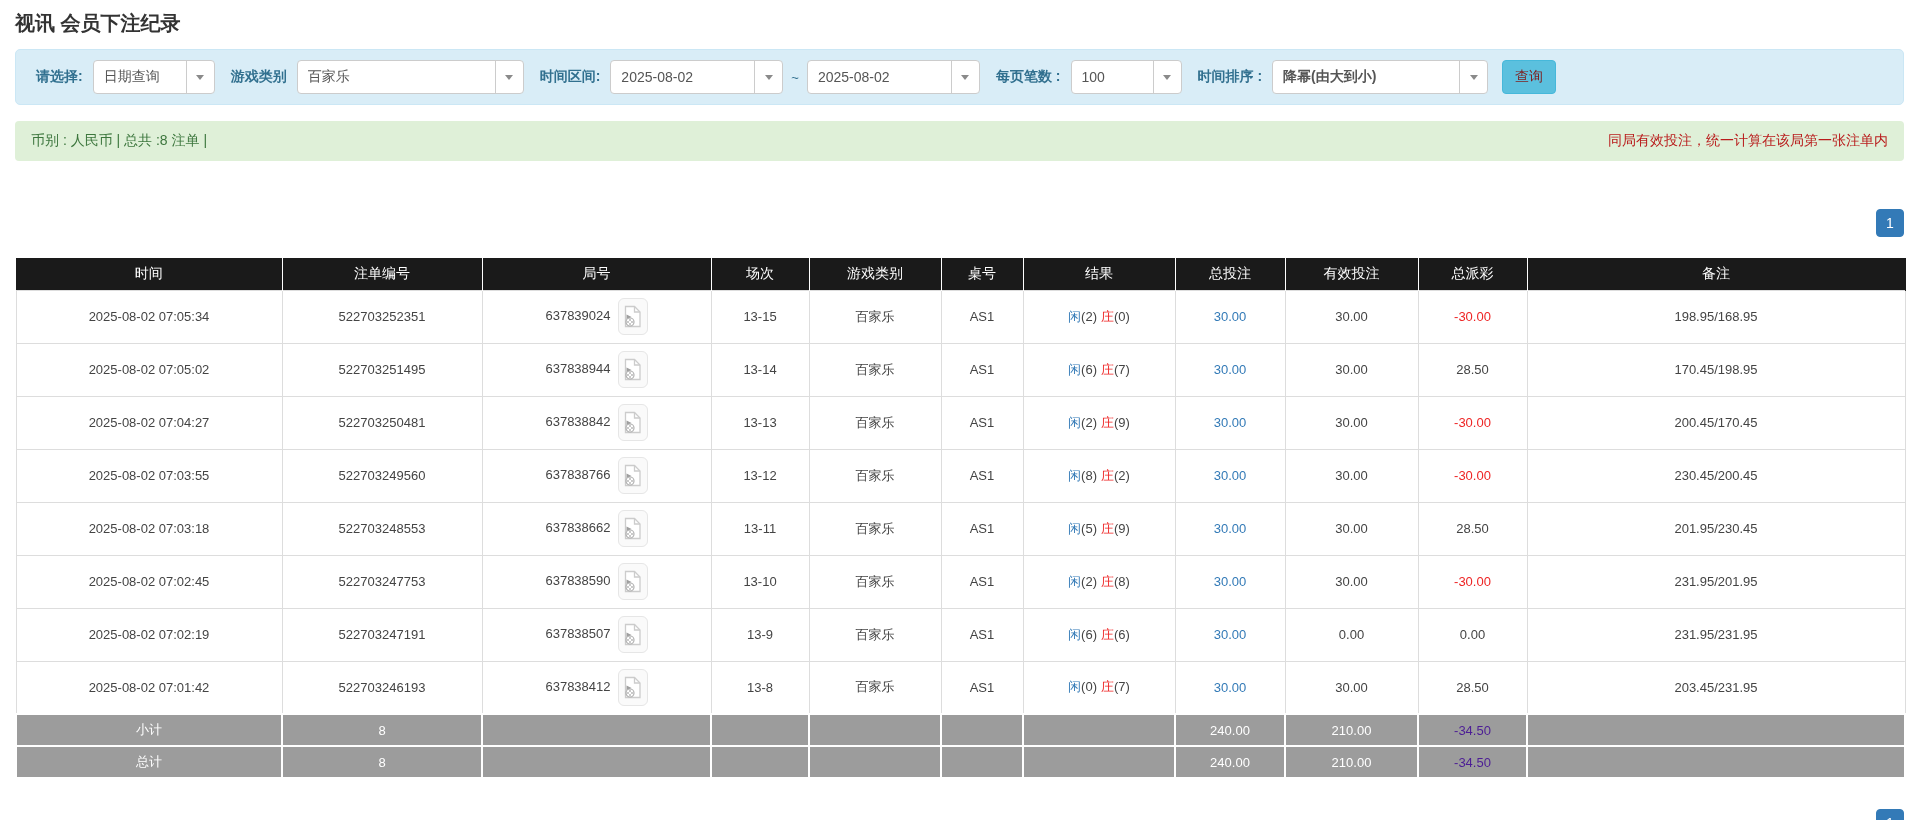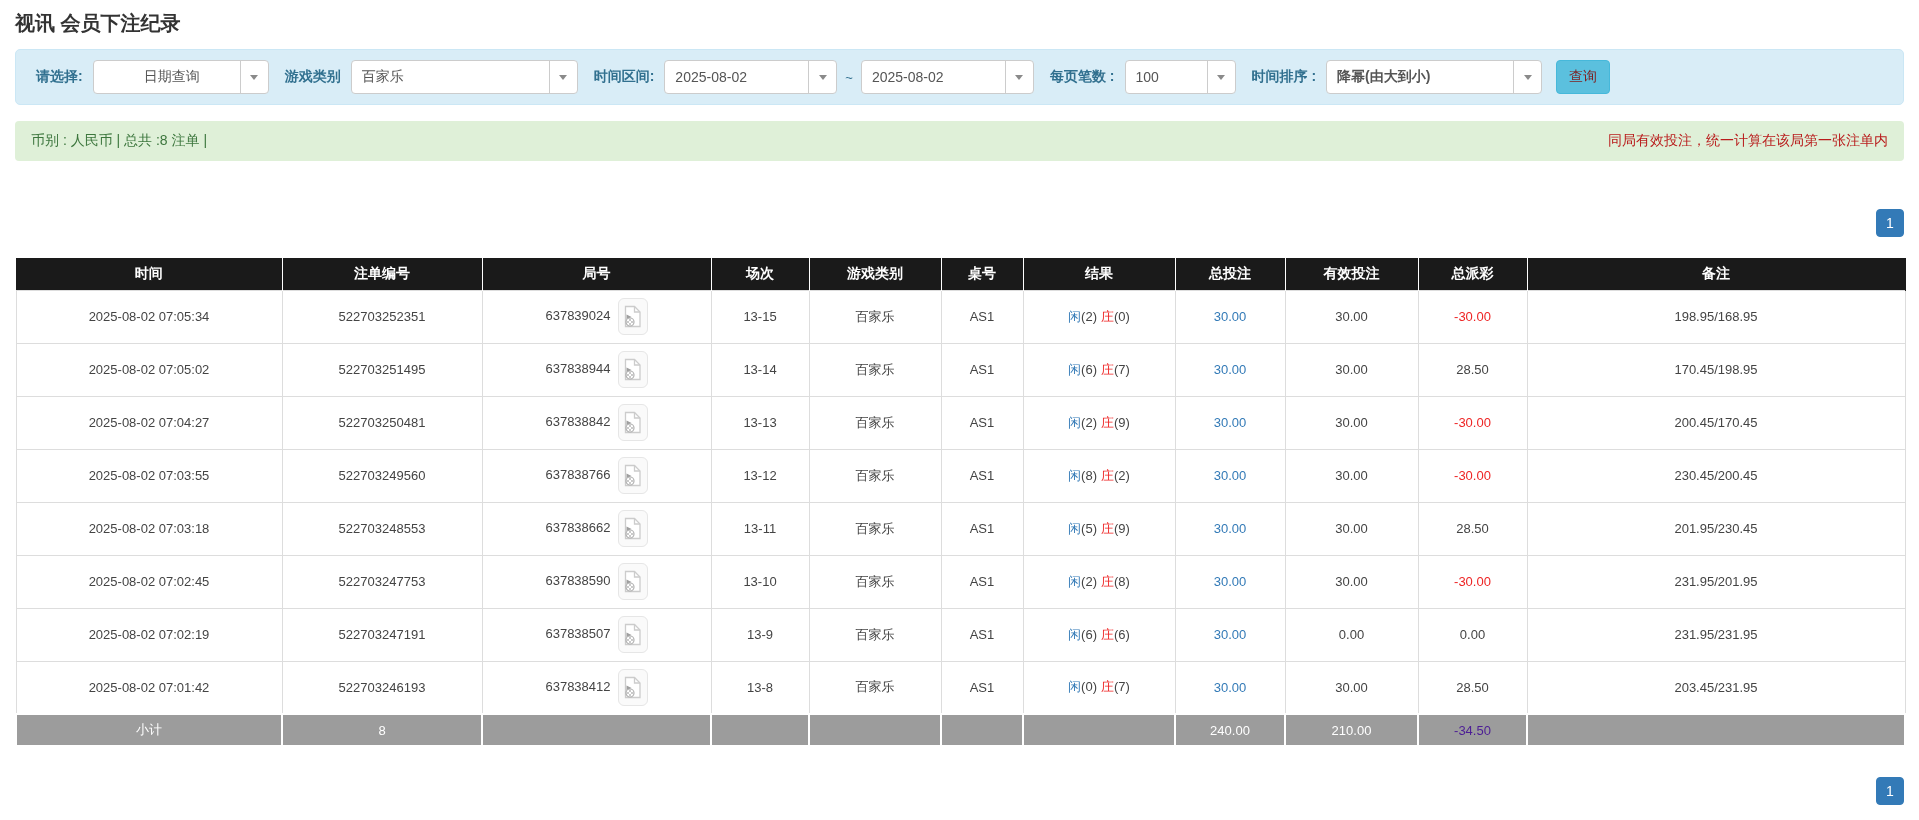--- a/index.html
+++ b/index.html
@@ -18,21 +18,21 @@
   }
   .flabel { color:#31708f; font-weight:bold; font-size:14px; margin:0 4px 0 10px; white-space:nowrap; }
   .sep { color:#31708f; font-size:13px; margin:0 2px; }
   .select {
     background:#fff; border:1px solid #ccc; border-radius:4px; height:34px;
     display:flex; align-items:center; justify-content:space-between; cursor:pointer;
   }
   .sel-val { padding:0 10px; font-size:14px; color:#555; white-space:nowrap; overflow:hidden; }
   .caret-box { width:28px; align-self:stretch; border-left:1px solid #ccc; display:flex; align-items:center; justify-content:center; }
   .caret { width:0; height:0; border-left:4px solid transparent; border-right:4px solid transparent; border-top:5px solid #8a8a8a; }
-  .w-type { width:176px;padding-left:40px; } .w-game { width:227px; } .w-date { width:173px; }
+  .w-type { width:122px; } .w-game { width:227px; } .w-date { width:173px; }
   .w-size { width:111px; } .w-sort { width:216px;font-weight:bold; }
   .search-btn {
     background:#5bc0de; border:1px solid #46b8da; color:#7f1d1d; border-radius:4px;
     height:34px; padding:0 12px; font-size:14px; margin-left:8px; cursor:pointer;
     font-family:inherit;
   }
 
   
   .summary-bar {
     background:#dff0d8; border-radius:4px; margin-top:16px; padding:11px 16px;
@@ -50,21 +50,21 @@
     border-radius:4px; display:flex; align-items:center; justify-content:center;
     font-size:14px; text-decoration:none; cursor:pointer;
   }
 
   
   table.records {
     border-collapse:collapse; table-layout:fixed; width:1889px; margin-top:21px;
     font-size:13px; color:#444;
   }
   thead th {
-    background:#1a1a1a; color:#fff; font-weight:bold; height:32px;
+    background:#1a1a1a; color:#fff; font-weight:normal; height:32px;
     border-right:1px solid #fff; font-size:14px; text-align:center;margin-top:48px;
   }
   thead th:last-child { border-right:1px solid #1a1a1a; }
   tbody td {
     border:1px solid #ddd; height:53px; text-align:center; background:#fff;
     overflow:hidden; white-space:nowrap;
   }
   tfoot td {
     background:#9c9c9c; color:#fff; height:32px; border:2px solid #fff;
     text-align:center; font-size:13px;
@@ -411,20 +411,33 @@
     <td></td>
     <td></td>
     <td></td>
     <td></td>
     <td></td>
     <td>240.00</td>
     <td>210.00</td>
     <td class="neg">-34.50</td>
     <td></td>
   </tr>
+        <tr>
+    <td>总计</td>
+    <td>8</td>
+    <td></td>
+    <td></td>
+    <td></td>
+    <td></td>
+    <td></td>
+    <td>240.00</td>
+    <td>210.00</td>
+    <td class="neg">-34.50</td>
+    <td></td>
+  </tr>
       </tfoot>
   </table>
 
   <div class="pagination bottom">
     <a class="page-btn">1</a>
   </div>
 
 </div>
 
 </body></html>

